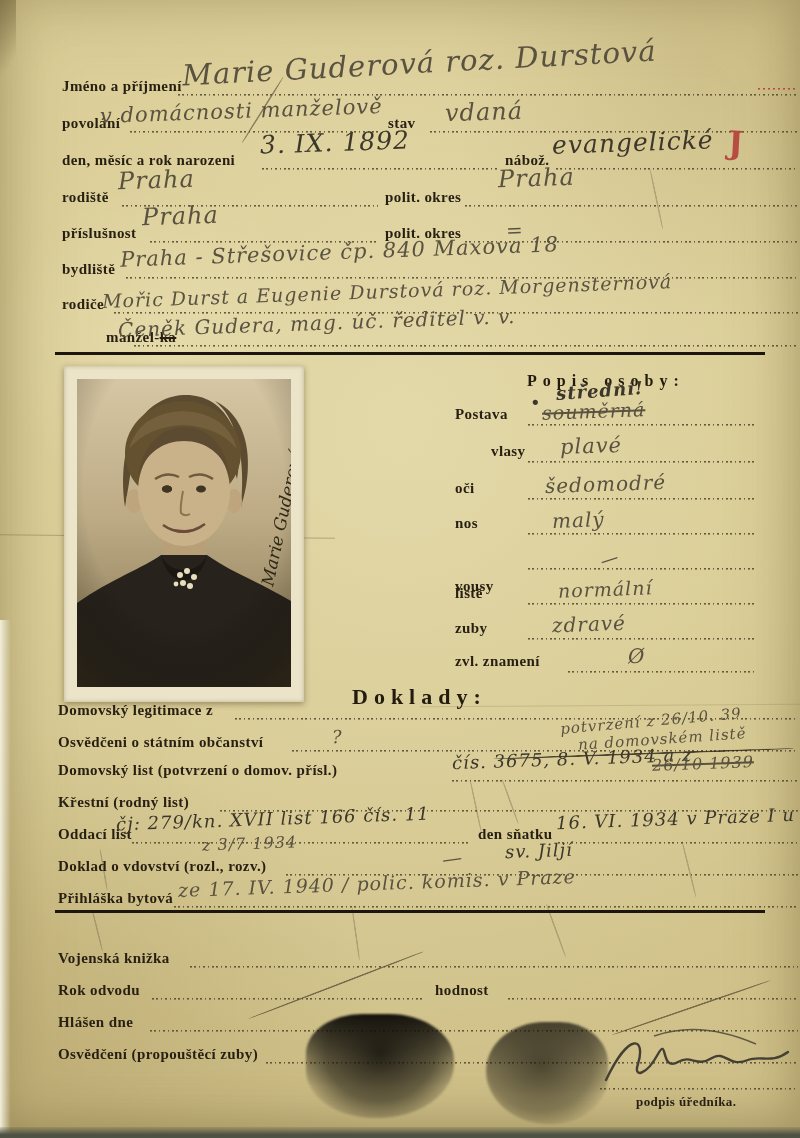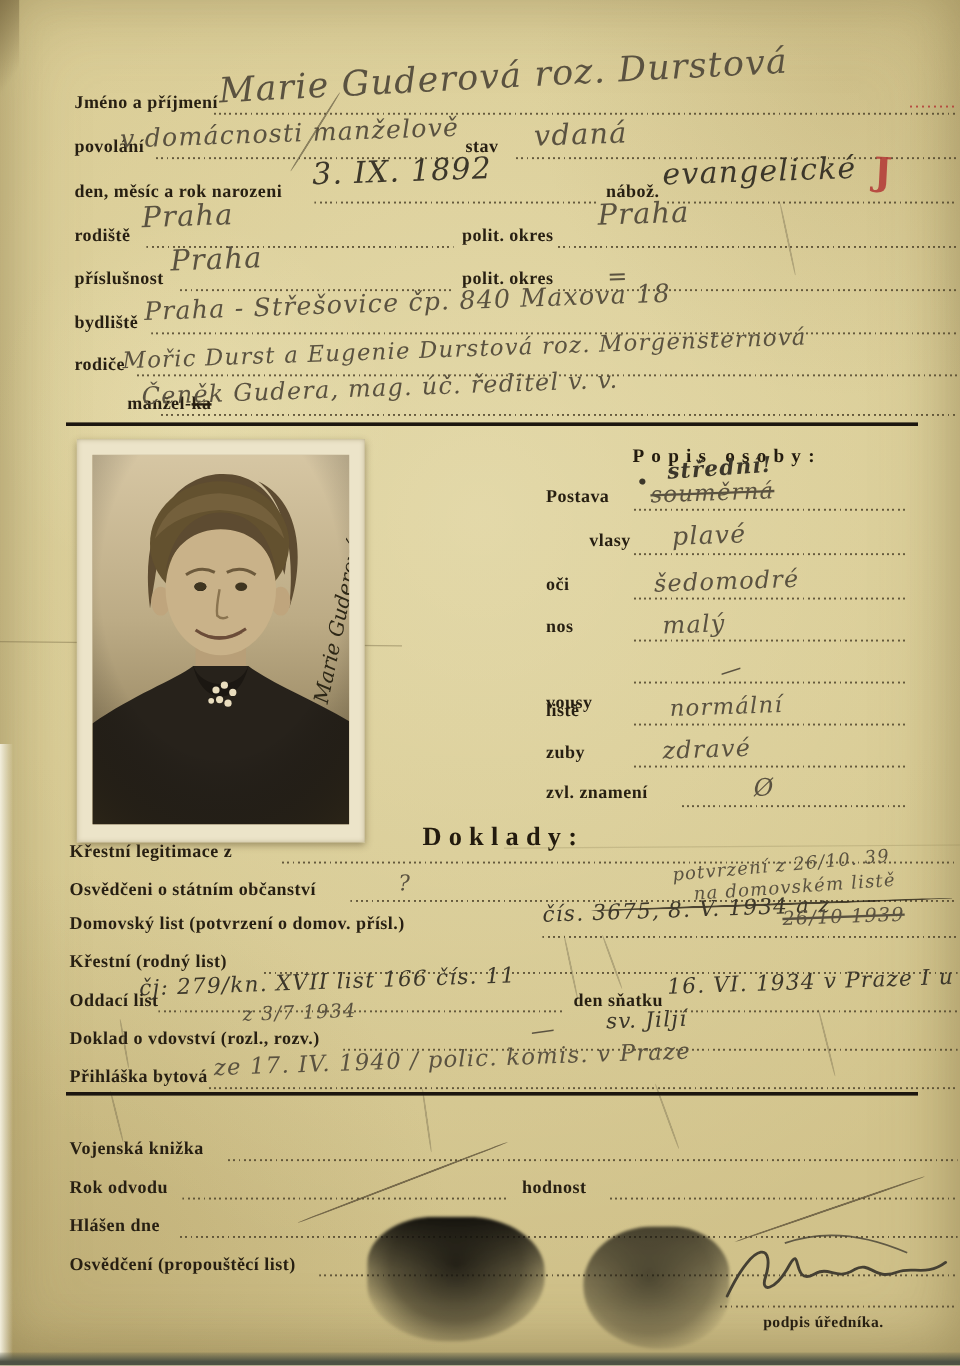--- a/index.html
+++ b/index.html
@@ -191,21 +191,21 @@
   <div class="lbl" style="left:455px;top:620px;">zuby</div>
   <div class="dots" style="left:528px;top:638px;width:228px;"></div>
   <div class="hw" style="left:552px;top:612px;font-size:20px;">zdravé</div>
 
   <div class="lbl" style="left:455px;top:653px;">zvl. znamení</div>
   <div class="dots" style="left:568px;top:671px;width:188px;"></div>
   <div class="hw" style="left:628px;top:644px;font-size:20px;">Ø</div>
 
   <div class="title" style="left:352px;top:684px;">Doklady:</div>
 
-  <div class="lbl" style="left:58px;top:702px;">Křestní legitimace z</div>
+  <div class="lbl" style="left:58px;top:702px;">Domovský legitimace z</div>
   <div class="dots" style="left:235px;top:718px;width:563px;"></div>
 
   <div class="lbl" style="left:58px;top:734px;">Osvědčeni o státním občanství</div>
   <div class="dots" style="left:292px;top:750px;width:506px;"></div>
   <div class="hw" style="left:332px;top:726px;font-size:18px;">?</div>
   <div class="hw" style="left:560px;top:712px;font-size:15px;transform:rotate(-5deg);">potvrzení z 26/10. 39</div>
   <div class="hw" style="left:578px;top:730px;font-size:15px;transform:rotate(-4deg);">na domovském listě</div>
   <div class="pstroke" style="left:492px;top:758px;width:302px;transform:rotate(-2deg);border-top:2.5px solid rgba(40,34,22,.8);"></div>
 
   <div class="lbl" style="left:58px;top:762px;">Domovský list (potvrzení o domov. přísl.)</div>
@@ -247,21 +247,21 @@
   <div class="dots" style="left:190px;top:966px;width:608px;"></div>
 
   <div class="lbl" style="left:58px;top:982px;text-align:center;">Rok odvodu</div>
   <div class="dots" style="left:152px;top:998px;width:272px;"></div>
   <div class="lbl" style="left:435px;top:982px;">hodnost</div>
   <div class="dots" style="left:508px;top:998px;width:290px;"></div>
 
   <div class="lbl" style="left:58px;top:1014px;">Hlášen dne</div>
   <div class="dots" style="left:150px;top:1030px;width:648px;"></div>
 
-  <div class="lbl" style="left:58px;top:1046px;">Osvědčení (propouštěcí list)</div>
+  <div class="lbl" style="left:58px;top:1046px;">Osvědčení (propouštěcí zuby)</div>
   <div class="dots" style="left:266px;top:1062px;width:532px;"></div>
 
   <div class="pstroke" style="left:248px;top:1018px;width:188px;transform:rotate(-21deg);border-top:2.5px solid rgba(90,78,54,.75);"></div>
   <div class="pstroke" style="left:612px;top:1034px;width:168px;transform:rotate(-19deg);border-top:2.5px solid rgba(90,78,54,.75);"></div>
 
   <div class="smudge" id="smudge1"></div>
   <div class="smudge" id="smudge2"></div>
 
   <svg style="position:absolute;left:596px;top:1022px;" width="198" height="72" viewBox="0 0 198 72">
     <path d="M10,58 C34,8 50,16 42,42 C37,56 50,54 62,32 C72,14 64,50 82,40 C96,32 100,46 116,36 C130,28 132,46 152,38 C164,33 176,42 192,30" stroke="#454033" stroke-width="2.4" fill="none" stroke-linecap="round"></path>

